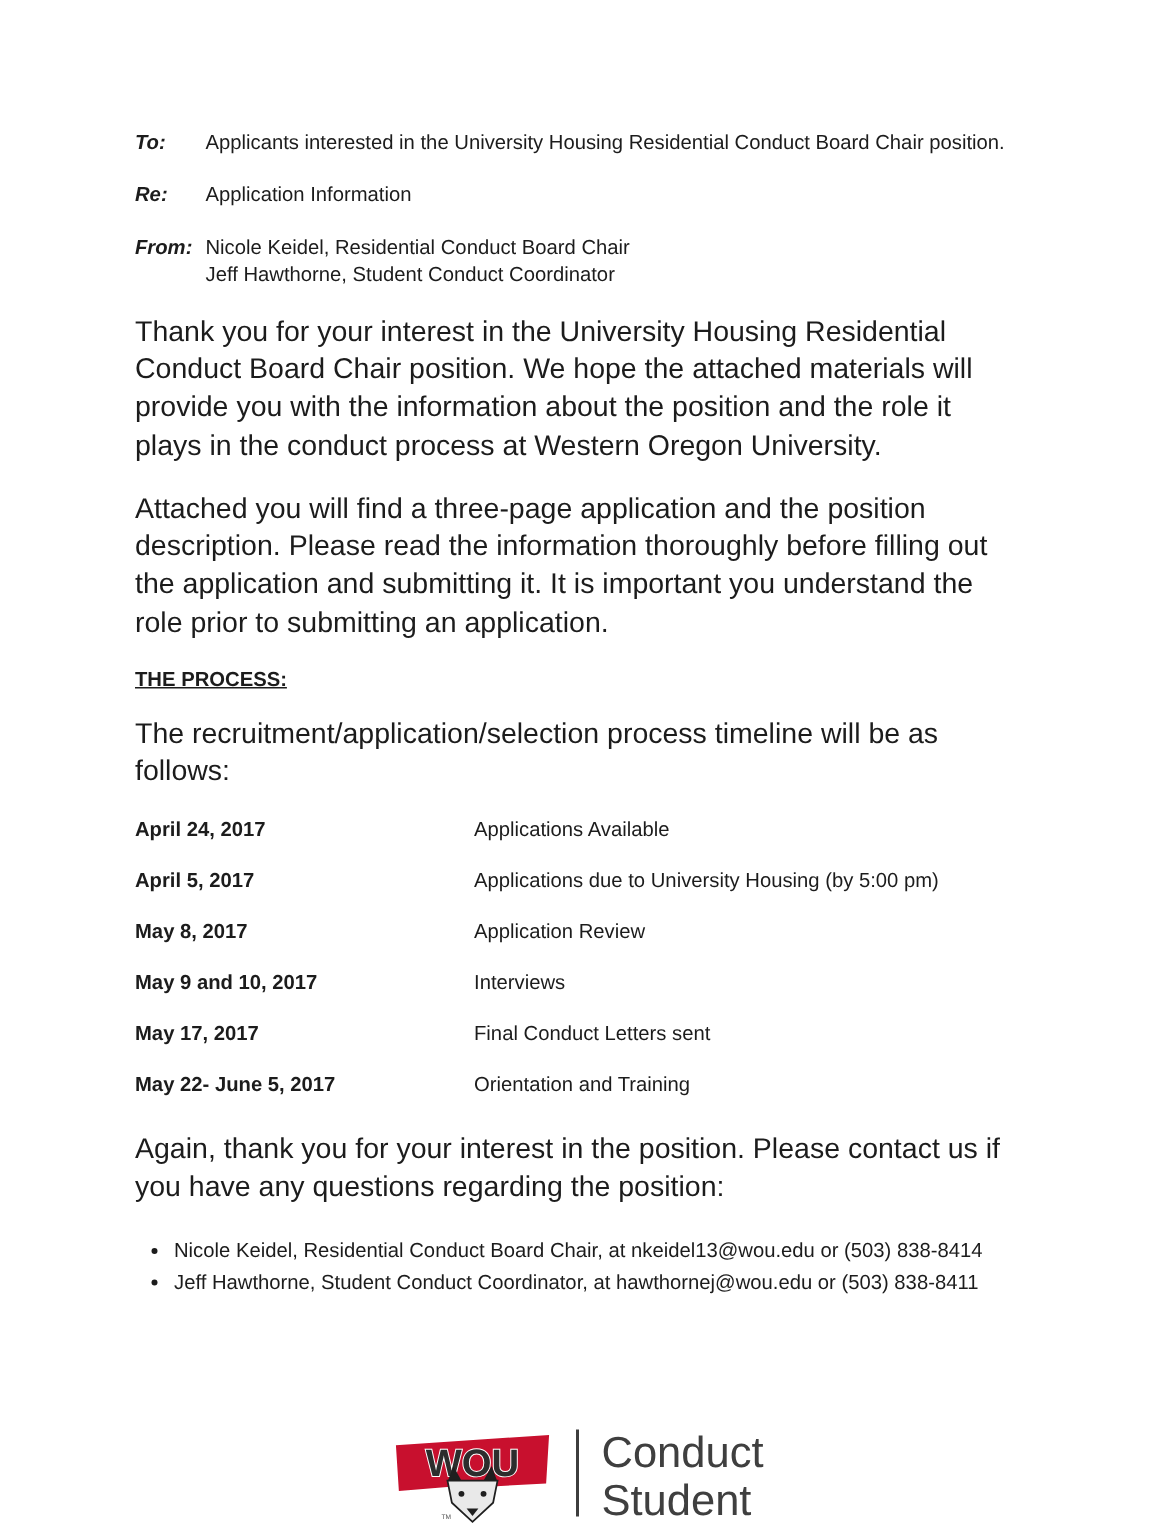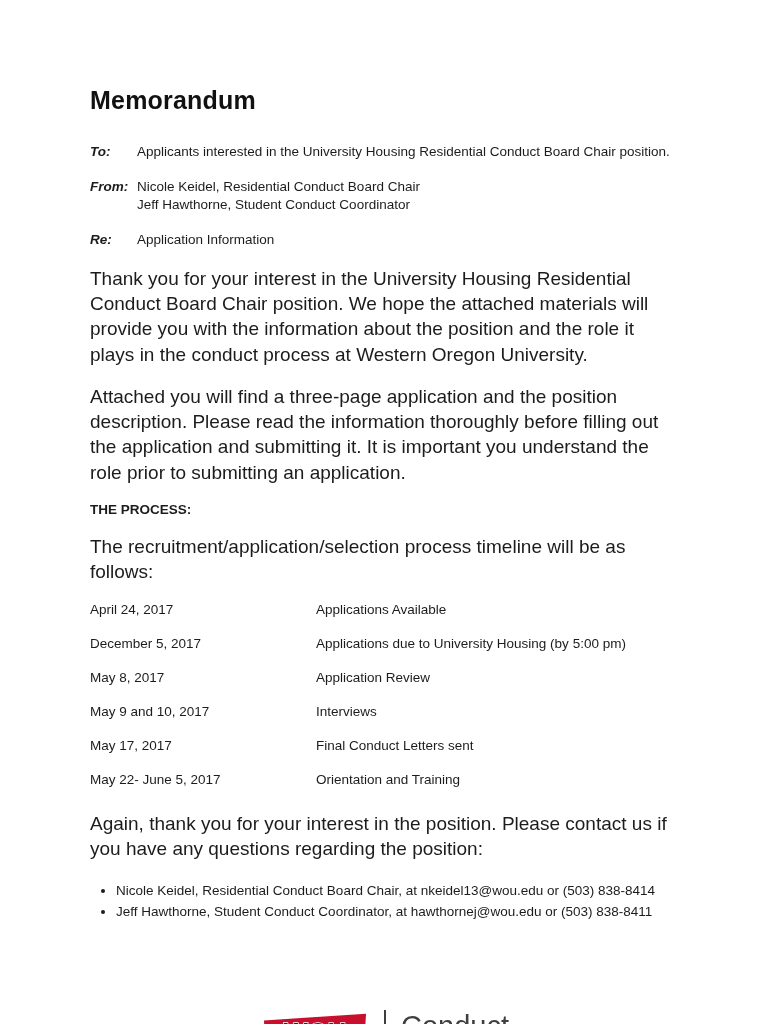--- a/index.html
+++ b/index.html
@@ -39,34 +39,35 @@
   .para {
     font-size: 19px;
     line-height: 1.33;
     margin: 0 0 17px 0;
     max-width: 592px;
   }
 
   .section-heading {
     font-size: 13.5px;
     font-weight: 700;
+    text-decoration: underline;
     margin: 17px 0 17px 0;
   }
 
   .timeline { margin: 17px 0 0 0; }
   .timeline-row {
     display: flex;
     font-size: 13.5px;
     line-height: 1.33;
     margin-bottom: 16px;
   }
   .timeline-row .date {
     width: 226px;
     flex-shrink: 0;
-    font-weight: 400;
+    font-weight: 700;
   }
 
   .closing { margin-top: 22px; margin-bottom: 20px; }
 
   ul.contacts {
     margin: 0 0 0 26px;
     padding: 0;
     font-size: 13.5px;
     line-height: 1.4;
     max-width: 566px;
@@ -91,55 +92,54 @@
     line-height: 1.12;
     color: #3f3f3f;
     font-weight: 400;
   }
 </style>
 </head>
 <body>
 
 <div class="page">
 
-  <h1 class="memo-title">Memorandum</h1>
 
   <div class="field">
     <span class="label">To:</span>
     <span class="value">Applicants interested in the University Housing Residential Conduct Board Chair position.</span>
+  </div>
+
+  <div class="field">
+    <span class="label">Re:</span>
+    <span class="value">Application Information</span>
   </div>
 
   <div class="field">
     <span class="label">From:</span>
     <span class="value">
       <div>Nicole Keidel, Residential Conduct Board Chair</div>
       <div>Jeff Hawthorne, Student Conduct Coordinator</div>
     </span>
-  </div>
-
-  <div class="field">
-    <span class="label">Re:</span>
-    <span class="value">Application Information</span>
   </div>
 
   <p class="para">Thank you for your interest in the University Housing Residential Conduct Board Chair position.  We hope the attached materials will provide you with the information about the position and the role it plays in the conduct process at Western Oregon University.</p>
 
   <p class="para">Attached you will find a three-page application and the position description.  Please read the information thoroughly before filling out the application and submitting it.  It is important you understand the role prior to submitting an application.</p>
 
   <div class="section-heading">THE PROCESS:</div>
 
   <p class="para">The recruitment/application/selection process timeline will be as follows:</p>
 
   <div class="timeline">
     <div class="timeline-row">
       <span class="date">April 24, 2017</span>
       <span class="event">Applications Available</span>
     </div>
     <div class="timeline-row">
-      <span class="date">December 5, 2017</span>
+      <span class="date">April 5, 2017</span>
       <span class="event">Applications due to University Housing (by 5:00 pm)</span>
     </div>
     <div class="timeline-row">
       <span class="date">May 8, 2017</span>
       <span class="event">Application Review</span>
     </div>
     <div class="timeline-row">
       <span class="date">May 9 and 10, 2017</span>
       <span class="event">Interviews</span>
     </div>

